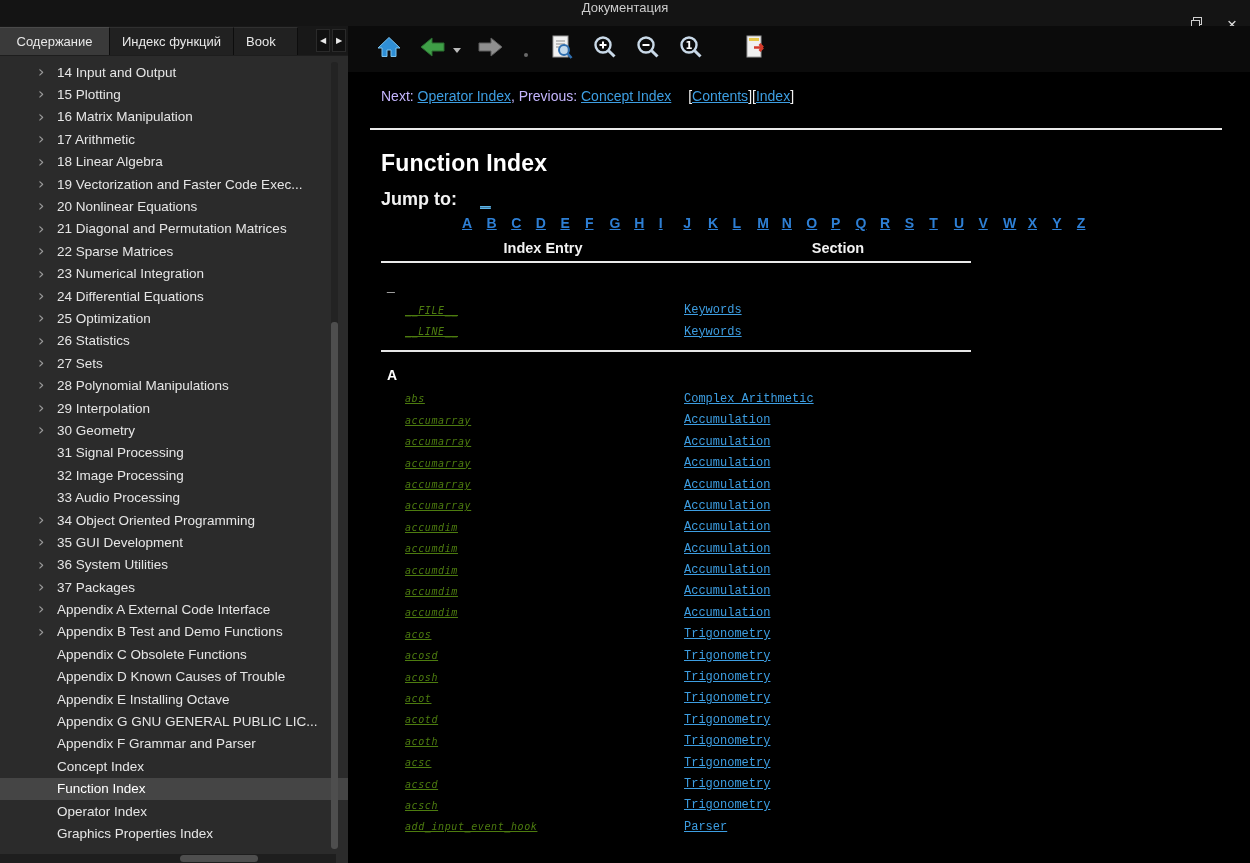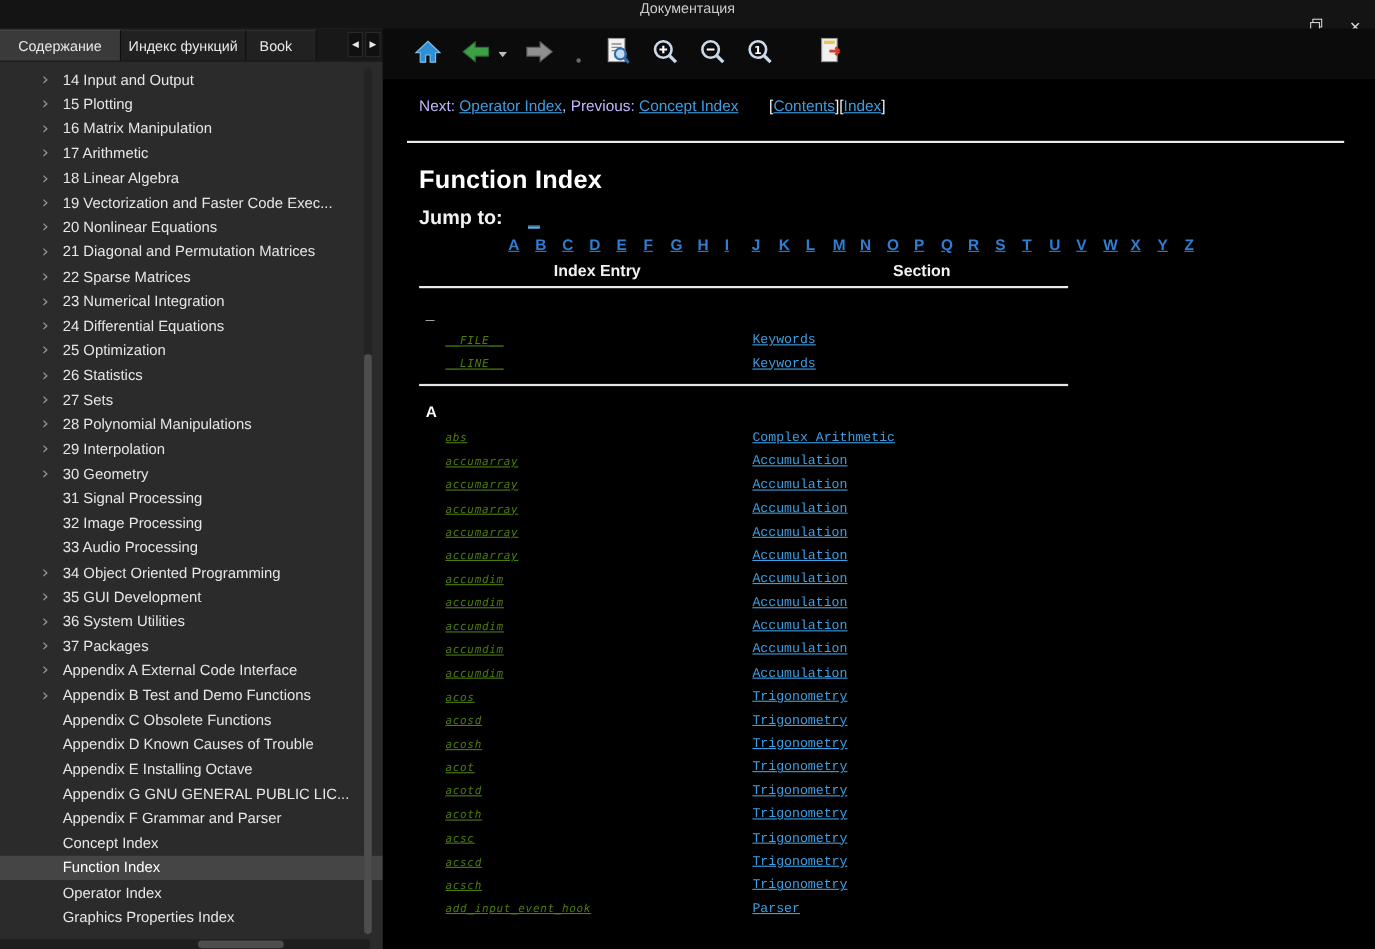--- a/index.html
+++ b/index.html
@@ -21,21 +21,21 @@
   .main { display:flex; height:837px; }
   .left { width:348px; background:#2b2b2b; position:relative; display:flex; flex-direction:column; }
   
   .tabbar { height:30px; background:#181818; display:flex; align-items:flex-end; position:relative; border-bottom:1px solid #1d1d1d; }
   .tab {
     height:28px; line-height:27px; text-align:center; font-size:13px; color:#e8e8e8;
     background:#212121; border-right:1px solid #0d0d0d; border-top:1px solid #303030;
     white-space:nowrap; overflow:hidden;
   }
   .tab:nth-child(1){ width:110px; }
-  .tab:nth-child(2){ width:114px; }
+  .tab:nth-child(2){ width:124px; }
   .tab:nth-child(3){ width:64px; text-align:left; padding-left:12px; }
   .tab.active { background:#3a3a3a; border-top:1px solid #4a4a4a; }
   .tab-scroll { position:absolute; right:2px; bottom:3px; display:flex; gap:2px; }
   .tab-scroll-btn {
     width:14px; height:23px; background:#101010; color:#e8e8e8; font-size:8px;
     display:flex; align-items:center; justify-content:center; border:1px solid #2a2a2a;
   }
   
   .tree { flex:1; padding-top:5px; overflow:hidden; position:relative; }
   .tree-row {
@@ -57,21 +57,21 @@
   .toolbar { height:46px; background:#0b0b0b; display:flex; align-items:center; padding-left:26px; gap:13px; }
   .tool-btn { width:30px; height:30px; display:flex; align-items:center; justify-content:center; }
   .caret-btn { width:10px; height:30px; display:flex; align-items:flex-end; justify-content:center; padding-bottom:7px; margin-left:-8px; }
   .tool-sep { width:4px; height:4px; border-radius:2px; background:#6a6a6a; margin:12px 6px 0 6px; align-self:center; }
   .doc { padding:14px 28px 0 33px; font-size:14px; }
   .navline { line-height:20px; }
   .navline .lbl { color:#c4b5fd; }
   a { cursor:pointer; }
   .nav-link, .section-link { color:#3d9ee2; text-decoration:underline; }
   .bk { color:#f2f2f2; }
-  .bracket-group { margin-left:24px; }
+  .bracket-group { margin-left:13px; }
   .hr { border-top:2px solid #eaeaea; margin:22px 0 0 -11px; }
   .doc-title { font-size:23px; font-weight:bold; color:#ffffff; margin-top:20px; letter-spacing:0.2px; }
   .jumpline { margin-top:11px; font-size:18px; font-weight:bold; }
   .jump-underscore { margin-left:18px; color:#5cb3e8; font-family:"DejaVu Sans Mono", monospace; font-style:italic; text-decoration:underline; font-weight:bold; }
   .letters { margin-top:5px; margin-left:81px; }
   .letter-link {
     display:inline-block; width:24.6px; font-size:14px; font-weight:bold;
     color:#2e7fd4; text-decoration:underline;
   }
   

